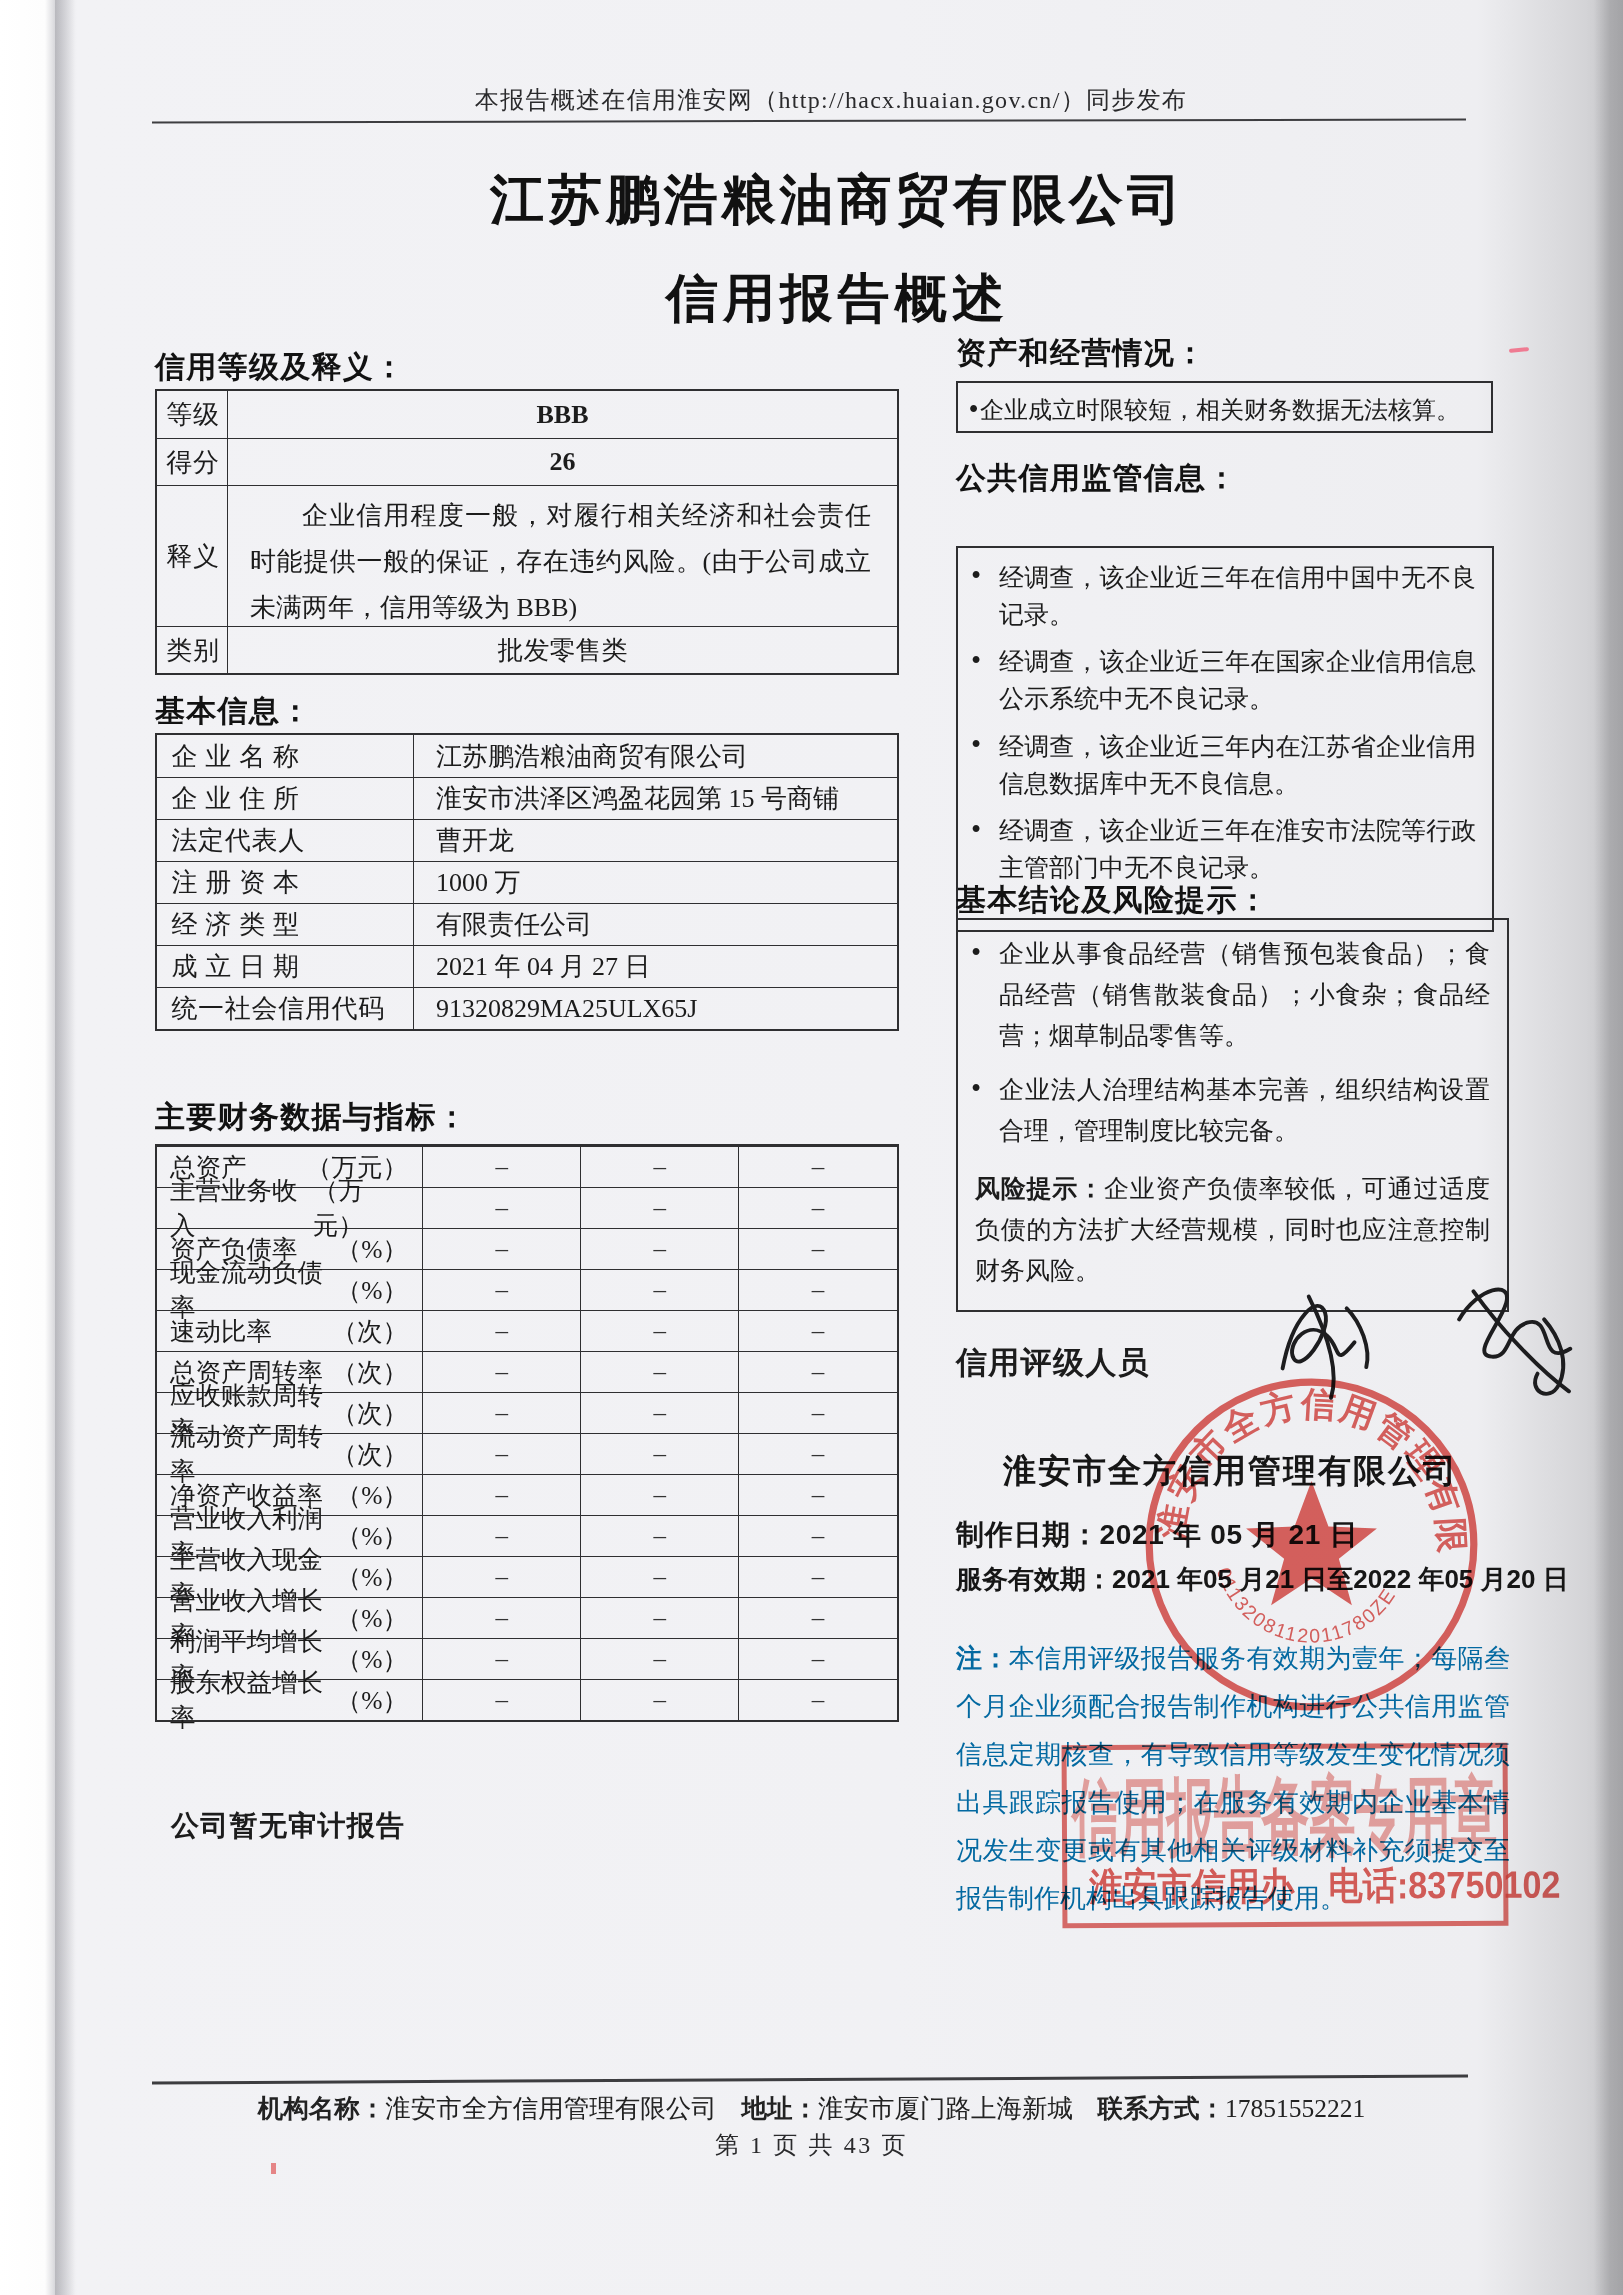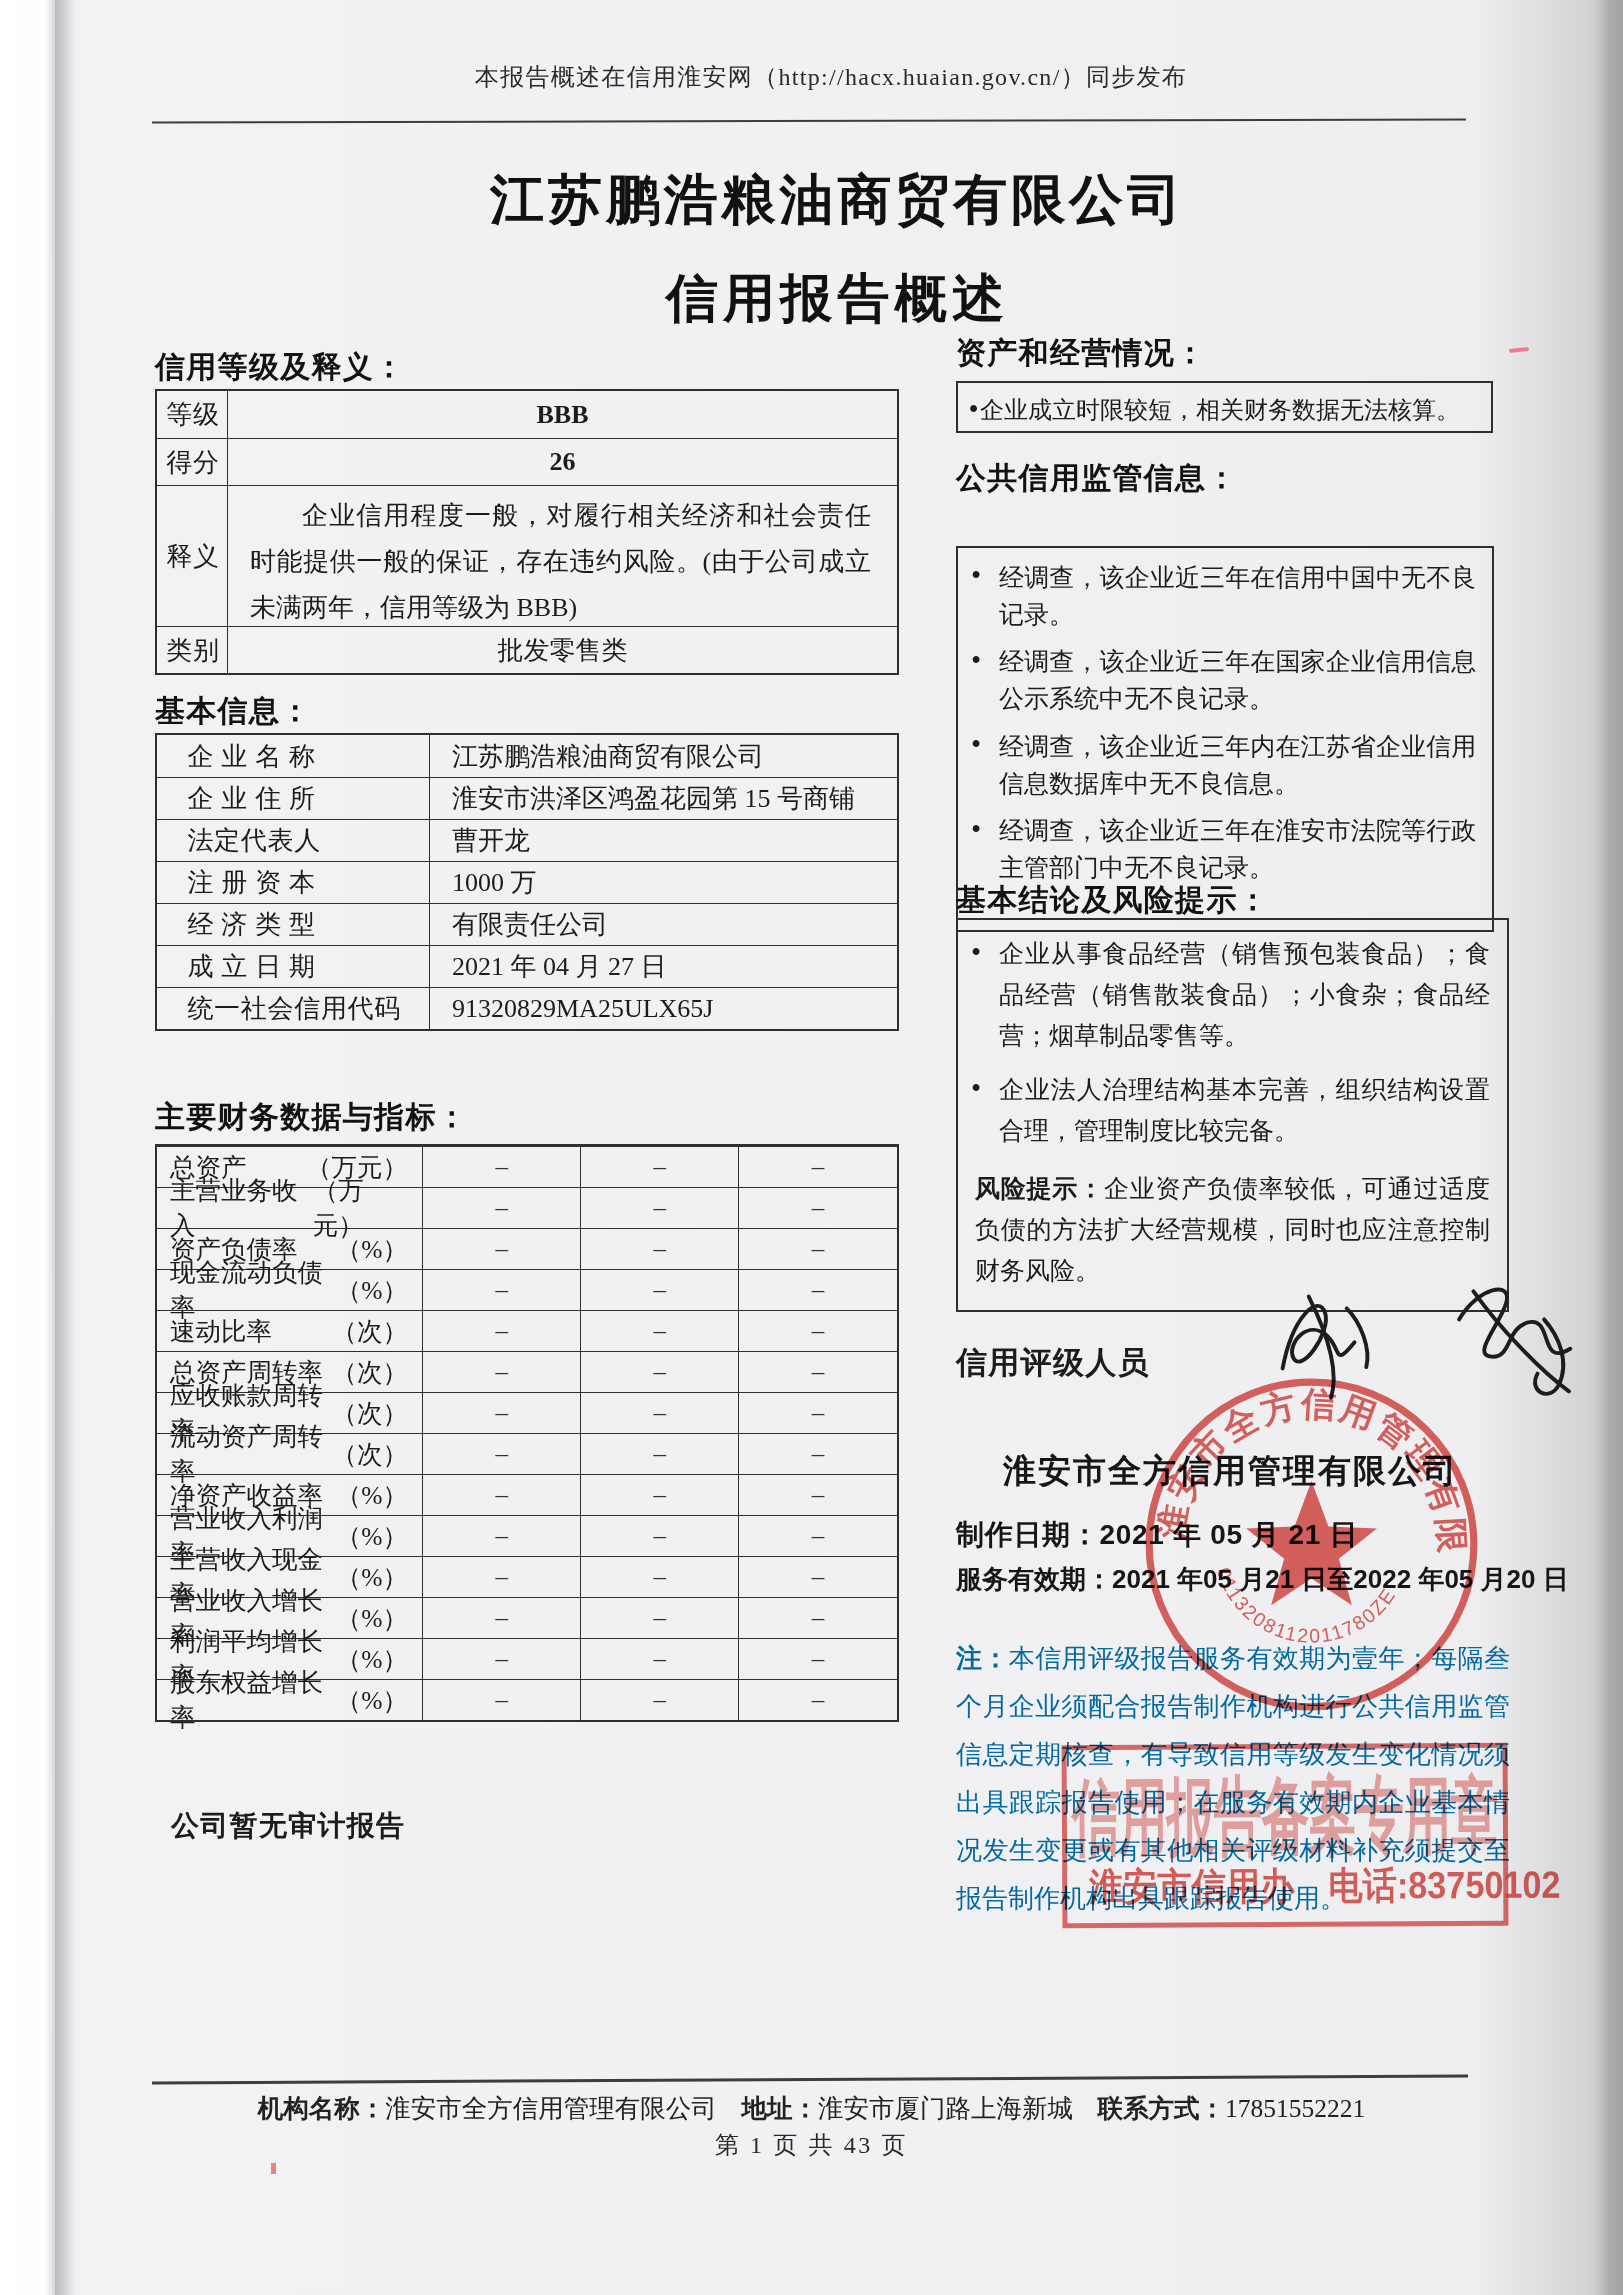--- a/index.html
+++ b/index.html
@@ -8,21 +8,21 @@
     font-family:"Liberation Serif","DejaVu Serif",serif;color:#1c1c1c;
     background:linear-gradient(90deg,#ffffff 0px,#fdfdfd 45px,#d7d7db 55px,#f2f2f5 77px,
                #f1f1f4 55%,#eeeef1 91%,#d2d2d5 98.2%,#b2b2b5 99.2%,#adadb0 100%);
   }
   .page{position:absolute;inset:0;}
   .curl-shadow{position:absolute;left:55px;top:0;width:19.6px;height:2295px;
     background:linear-gradient(90deg,rgba(60,60,70,.20),rgba(60,60,70,0));}
   .corner-shade{position:absolute;right:0;top:0;width:39px;height:2295px;
     background:linear-gradient(90deg,rgba(0,0,0,0),rgba(0,0,0,.06));}
 
-  .hdrnote{position:absolute;left:157px;top:61px;width:1348px;text-align:center;
+  .hdrnote{position:absolute;left:157px;top:84px;width:1348px;text-align:center;
     font-size:24px;letter-spacing:1.3px;color:#2a2a2c;}
   .hline{position:absolute;background:#3d3d40;}
   .hline.top{left:152px;top:120px;width:1314px;height:2px;transform:rotate(-.12deg);}
   .hline.bottom{left:152px;top:2078px;width:1316px;height:2.6px;transform:rotate(-.3deg);}
 
   .title{position:absolute;left:157px;top:165px;width:1361px;text-align:center;
     font-family:"Liberation Sans","DejaVu Sans",sans-serif;font-weight:bold;color:#111;}
   .title .t1{font-size:54px;letter-spacing:3.9px;line-height:68px;}
   .title .t2{font-size:52px;letter-spacing:5.2px;line-height:67px;margin-top:32px;}
 
@@ -37,21 +37,21 @@
     font-size:26px;letter-spacing:0.7px;padding-left:9.2px;flex:0 0 auto;}
   .tval{flex:1 1 auto;display:flex;align-items:center;font-size:26px;box-sizing:border-box;}
   .tval.c{justify-content:center;}
   .tval.bold{font-weight:bold;}
   .tval.meaning{display:block;padding:6.5px 26px 0 22px;text-indent:2em;line-height:46px;text-align:justify;}
   .t-rating{left:155px;top:389px;width:744px;}
   .t-rating .tlab{width:71px;}
   .t-basic{left:155px;top:733px;width:744px;}
   .t-basic .tlab{width:257px;padding-left:14.4px;letter-spacing:0.7px;}
   .t-basic .tval{padding-left:22px;}
-  .t-basic .trow{height:42px;padding-left:16px;}
+  .t-basic .trow{height:42px;}
 
   
   .t-fin{left:155px;top:1144px;width:744px;}
   .fhead{display:flex;height:72px;}
   .fcorner{width:268px;box-sizing:border-box;border-right:1.3px solid #2f2f31;position:relative;
     background:linear-gradient(to bottom right,transparent 49.7%,#2f2f31 49.7%,#2f2f31 50.45%,transparent 50.45%);}
   .fcorner .cy{position:absolute;right:17px;top:5.2px;font-size:27.5px;font-weight:bold;letter-spacing:1.3px;}
   .fcorner .cx{position:absolute;left:10.5px;bottom:2.6px;font-size:27.5px;font-weight:bold;letter-spacing:1.3px;}
   .fyear{width:159px;box-sizing:border-box;display:flex;align-items:center;justify-content:center;
     font-size:34px;font-weight:bold;border-right:1.3px solid #2f2f31;}

